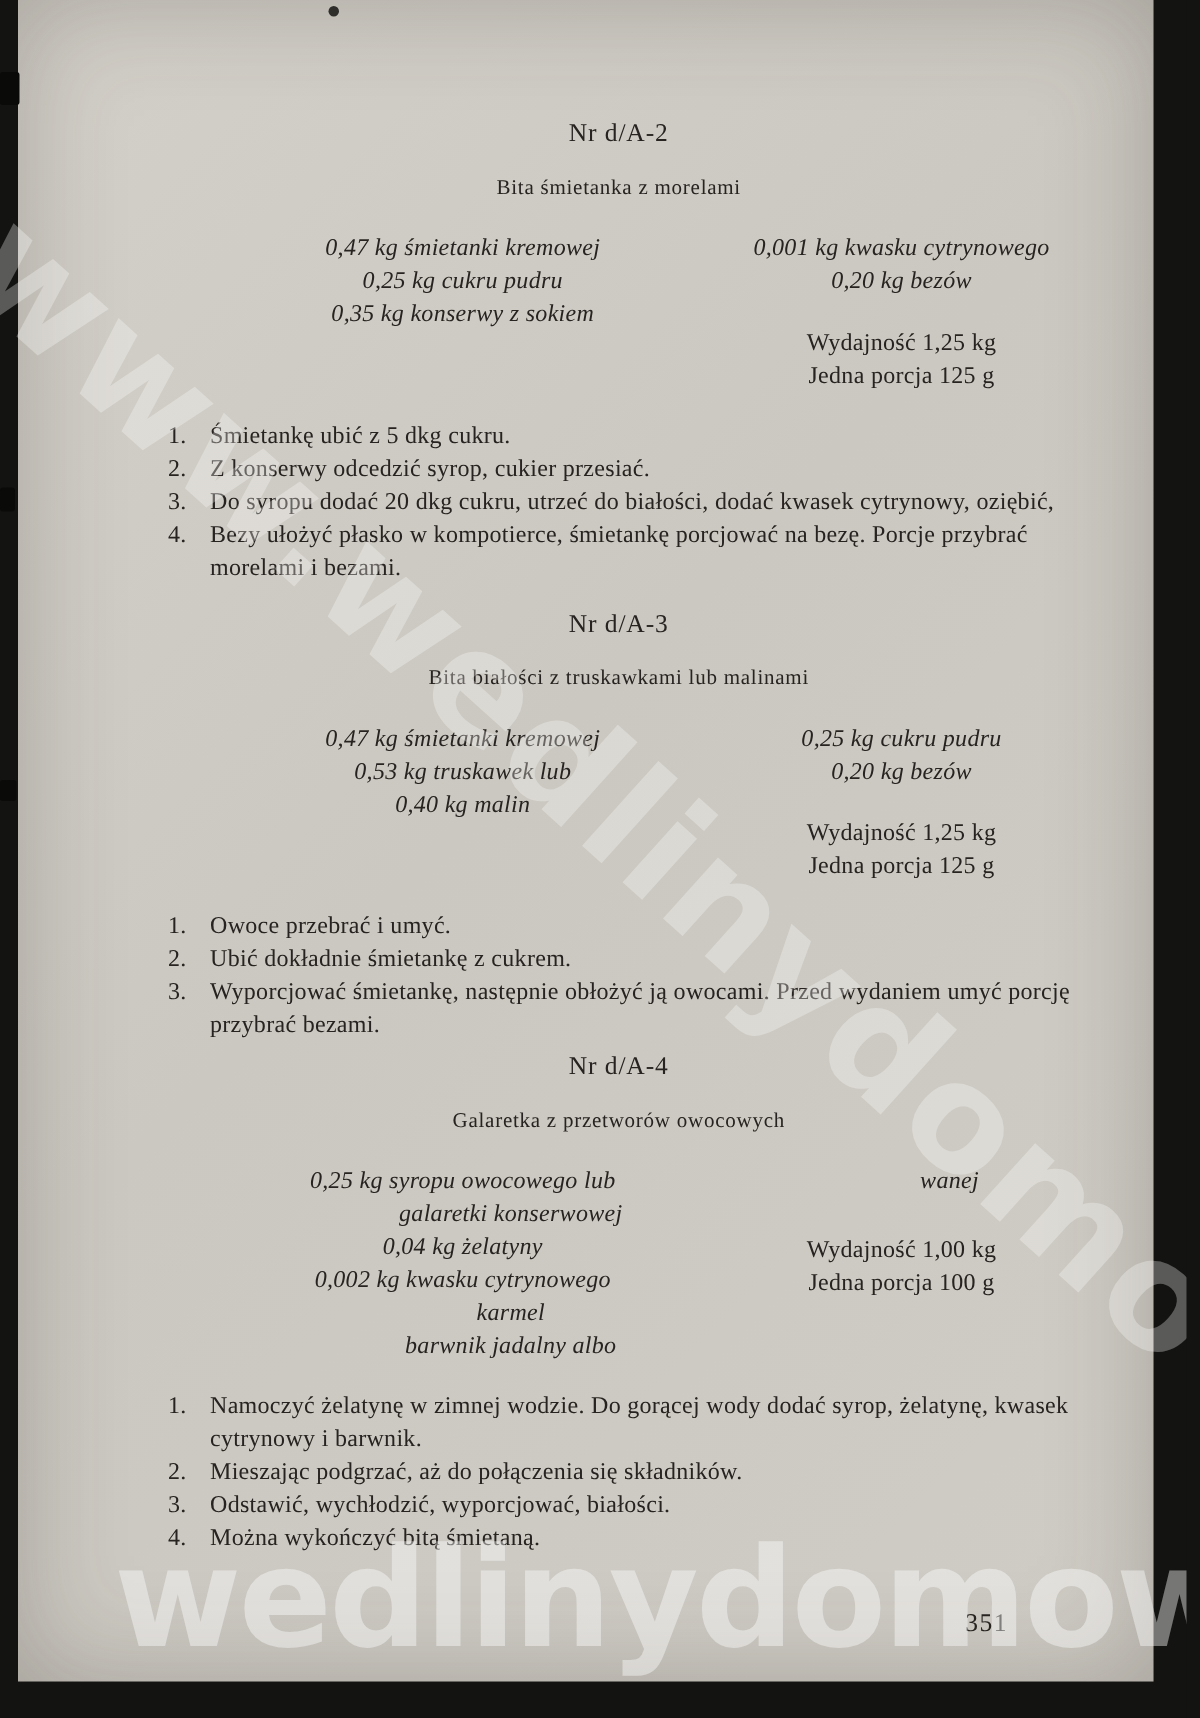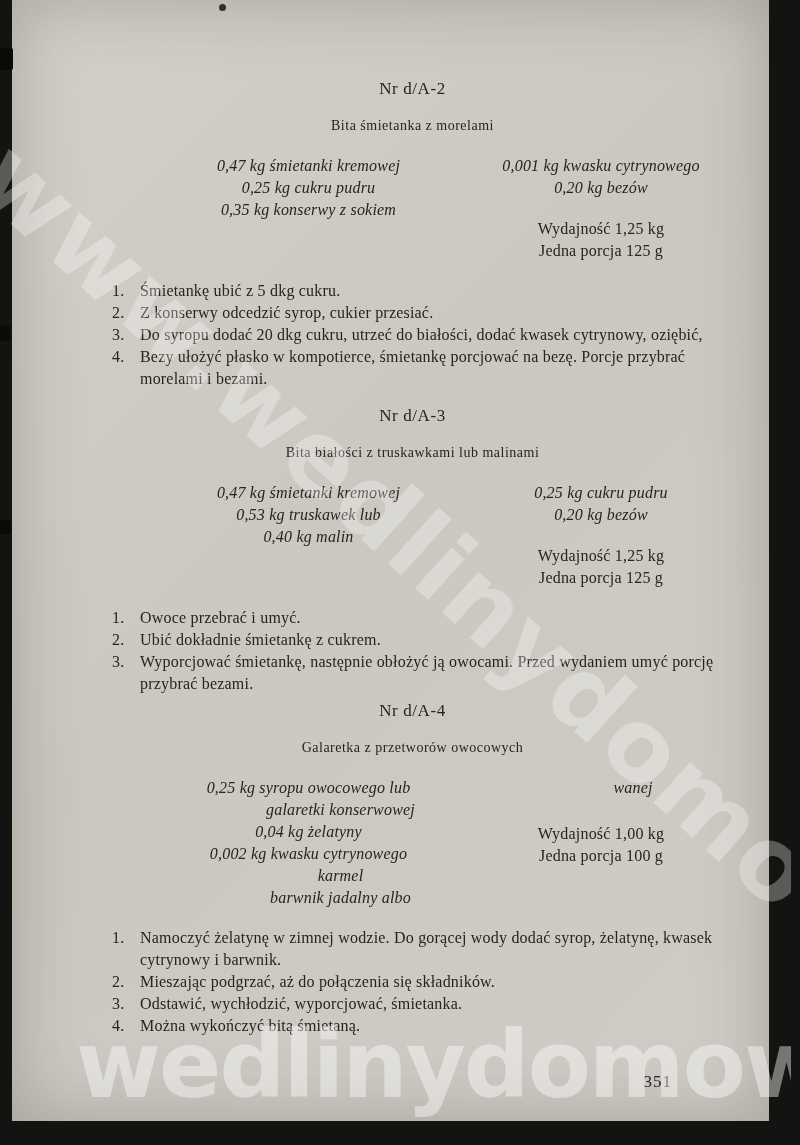--- a/index.html
+++ b/index.html
@@ -183,21 +183,21 @@
             <div class="ing cont">wanej</div>
             <div class="yield lg">
               <div>Wydajność 1,00 kg</div>
               <div>Jedna porcja 100 g</div>
             </div>
           </div>
         </div>
         <ol class="steps">
           <li>Namoczyć żelatynę w zimnej wodzie. Do gorącej wody dodać syrop, żelatynę, kwasek cytrynowy i barwnik.</li>
           <li>Mieszając podgrzać, aż do połączenia się składników.</li>
-          <li>Odstawić, wychłodzić, wyporcjować, śmietanka.</li>
+          <li>Odstawić, wychłodzić, wyporcjować, białości.</li>
           <li>Można wykończyć bitą śmietaną.</li>
         </ol>
       </section>
 
       <div class="page-num">351</div>
     </div>
   </div>
 
   <div class="artifact a1"></div>
   <div class="artifact a2"></div>

